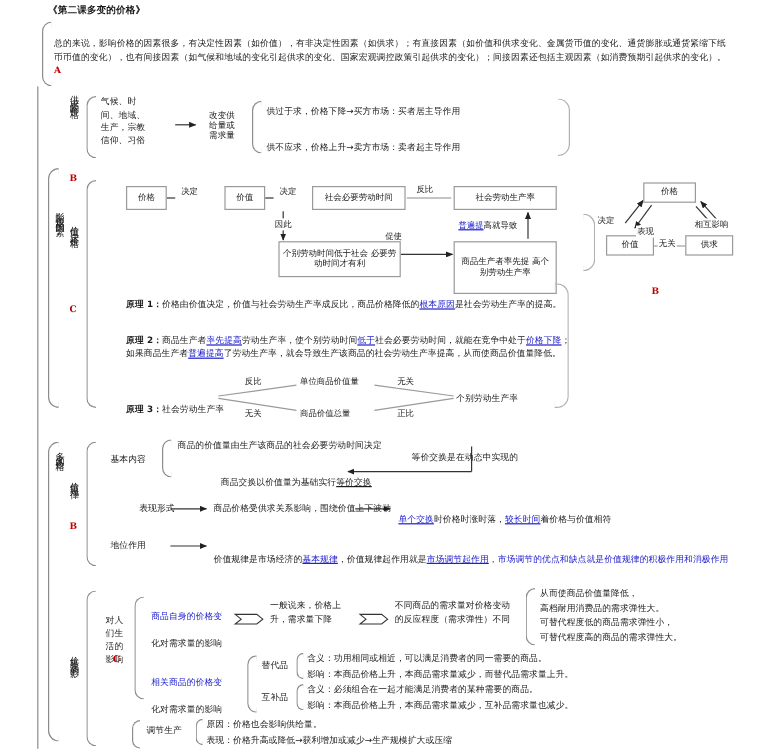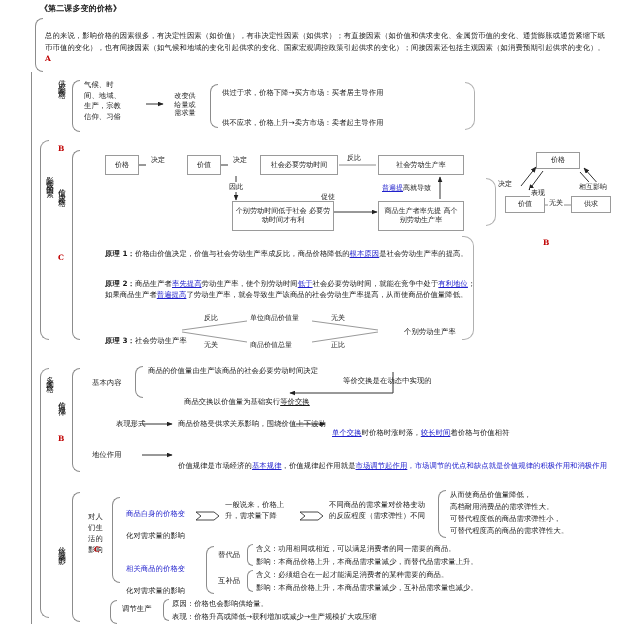--- a/index.html
+++ b/index.html
@@ -166,41 +166,41 @@
 <div class="abs box" style="left:378px; top:155px; width:86px; height:20px;">社会劳动生产率</div>
 
 <div class="abs lbl" style="left:228px; top:182px;text-align:center;">因此</div>
 <div class="abs lbl" style="left:320px; top:192px;">促使</div>
 <div class="abs" style="left:382px; top:183px; font-size:7px;">
   <span class="blue-u">普遍提</span><span>高就导致</span>
 </div>
 
 <div class="abs box" style="left:232px; top:201px; width:102px; height:30px; font-size:7.1px;">个别劳动时间低于社会
 必要劳动时间才有利</div>
-<div class="abs box" style="left:378px; top:201px; width:86px; height:30px; font-size:7.1px;">商品生产者率先提
+<div class="abs box" style="left:378px; top:201px; width:86px; height:44px; font-size:7.1px;">商品生产者率先提
 高个别劳动生产率</div>
 
 <div class="abs txt" style="left:105px; top:238px; width:375px; font-size:7.3px; line-height:1.5;">
   <span class="bold">原理  1：</span><span>价格由价值决定，价值与社会劳动生产率成反比，商品价格降低的</span><span class="blue-u">根本原因</span><span>是</span><span>社会劳动生产率的提高。</span>
 </div>
 
 <div class="abs txt" style="left:105px; top:268px; width:375px; font-size:7.3px; line-height:1.5;">
-  <span class="bold">原理  2：</span><span>商品生产者</span><span class="blue-u">率先提高</span><span>劳动生产率，使个别劳动时间</span><span class="blue-u">低于</span><span>社会必要劳动时间，就能在竞争中处于</span><span class="blue-u">有利地位</span><span>；如果商品生产者</span><span class="blue-u">普遍提高</span><span>了劳动生产率，就会导致生产该商品的社会劳动生产率提高，从而使商品价值量降低。</span>
+  <span class="bold">原理  2：</span><span>商品生产者</span><span class="blue-u">率先提高</span><span>劳动生产率，使个别劳动时间</span><span class="blue-u">低于</span><span>社会必要劳动时间，就能在竞争中处于</span><span class="blue-u">价格下降</span><span>；如果商品生产者</span><span class="blue-u">普遍提高</span><span>了劳动生产率，就会导致生产该商品的社会劳动生产率提高，从而使商品价值量降低。</span>
 </div>
 
 <div class="abs txt" style="left:105px; top:327px; font-size:7.3px;">
   <span class="bold">原理 3：</span><span>社会劳动生产率</span>
 </div>
 <div class="abs lbl" style="left:203px; top:313px;">反比</div>
 <div class="abs lbl" style="left:249px; top:313px;">单位商品价值量</div>
 <div class="abs lbl" style="left:330px; top:313px;">无关</div>
 <div class="abs lbl" style="left:203px; top:340px;">无关</div>
 <div class="abs lbl" style="left:249px; top:340px;">商品价值总量</div>
 <div class="abs lbl" style="left:330px; top:340px;">正比</div>
-<div class="abs txt" style="left:380px; top:327px; font-size:7.3px;margin-left:24px;">个别劳动生产率</div>
+<div class="abs txt" style="left:380px; top:327px; font-size:7.3px;">个别劳动生产率</div>
 
 <div class="abs brace-r" style="left:462px; top:236px; width:12px; height:104px; border-color:#b0b0b0;"></div>
 
 <div class="abs brace-r" style="left:486px; top:178px; width:10px; height:48px; border-color:#b0b0b0;"></div>
 <div class="abs box" style="left:536px; top:152px; width:44px; height:17px;">价格</div>
 <div class="abs box" style="left:505px; top:196px; width:40px; height:17px;">价值</div>
 <div class="abs box" style="left:571px; top:196px; width:40px; height:17px;">供求</div>
 <div class="abs lbl" style="left:497px; top:179px;">决定</div>
 <div class="abs lbl" style="left:530px; top:188px;">表现</div>
 <div class="abs lbl" style="left:578px; top:182px;">相互影响</div>

